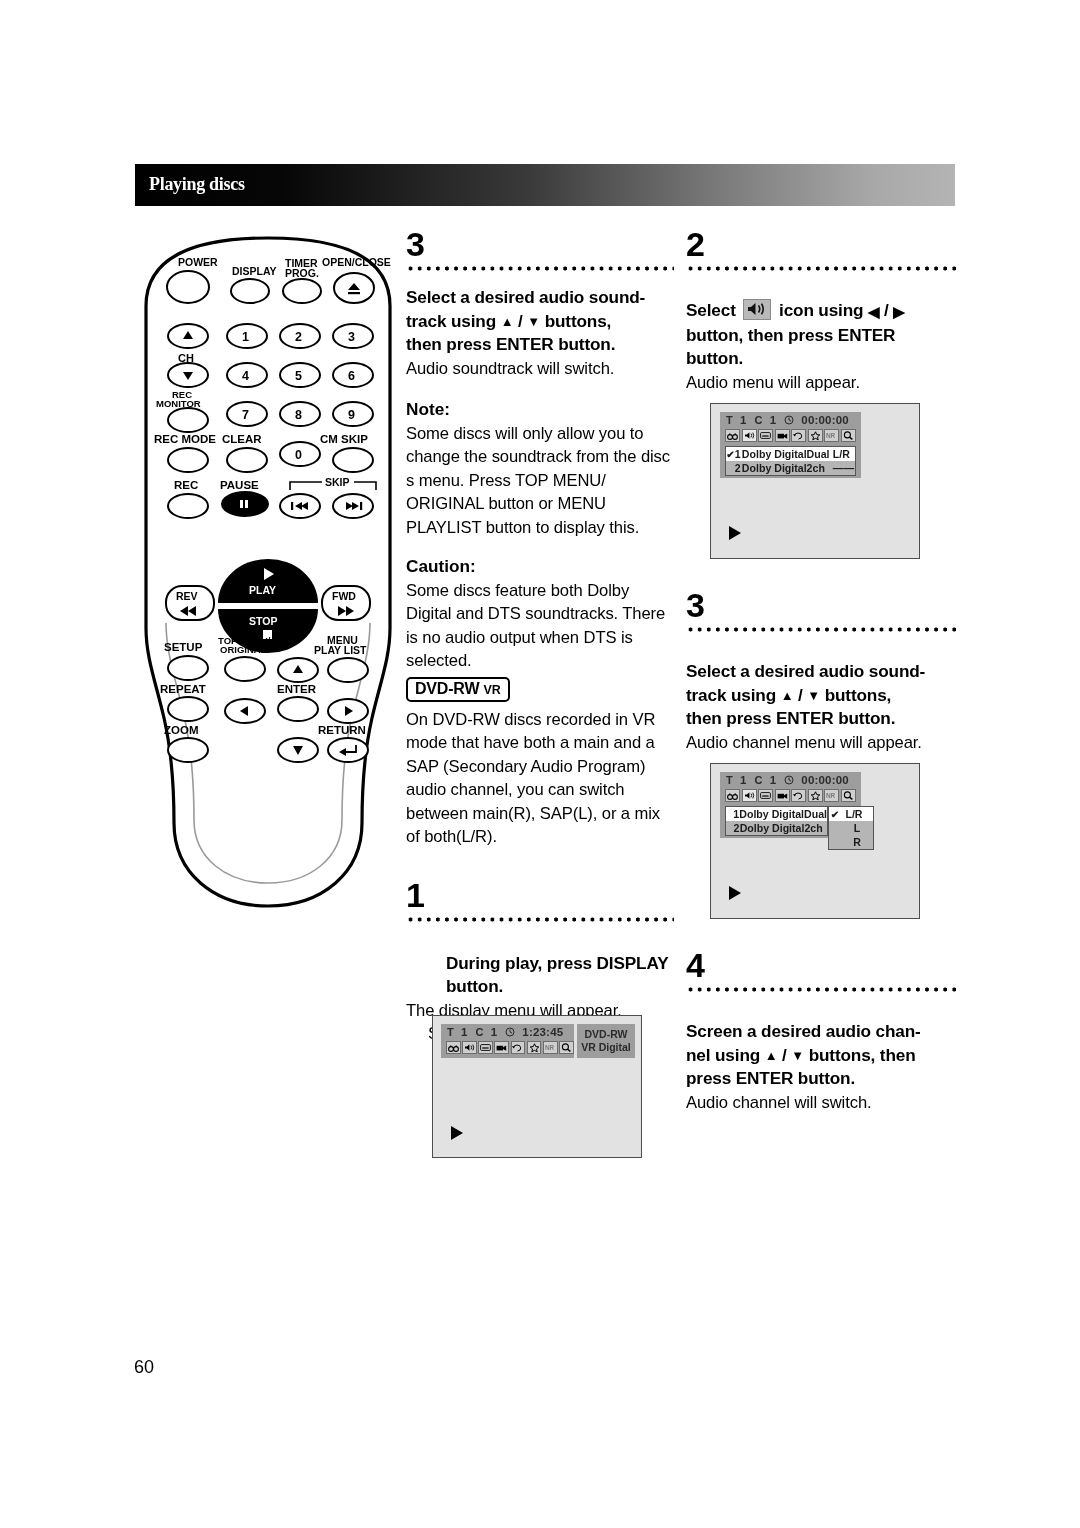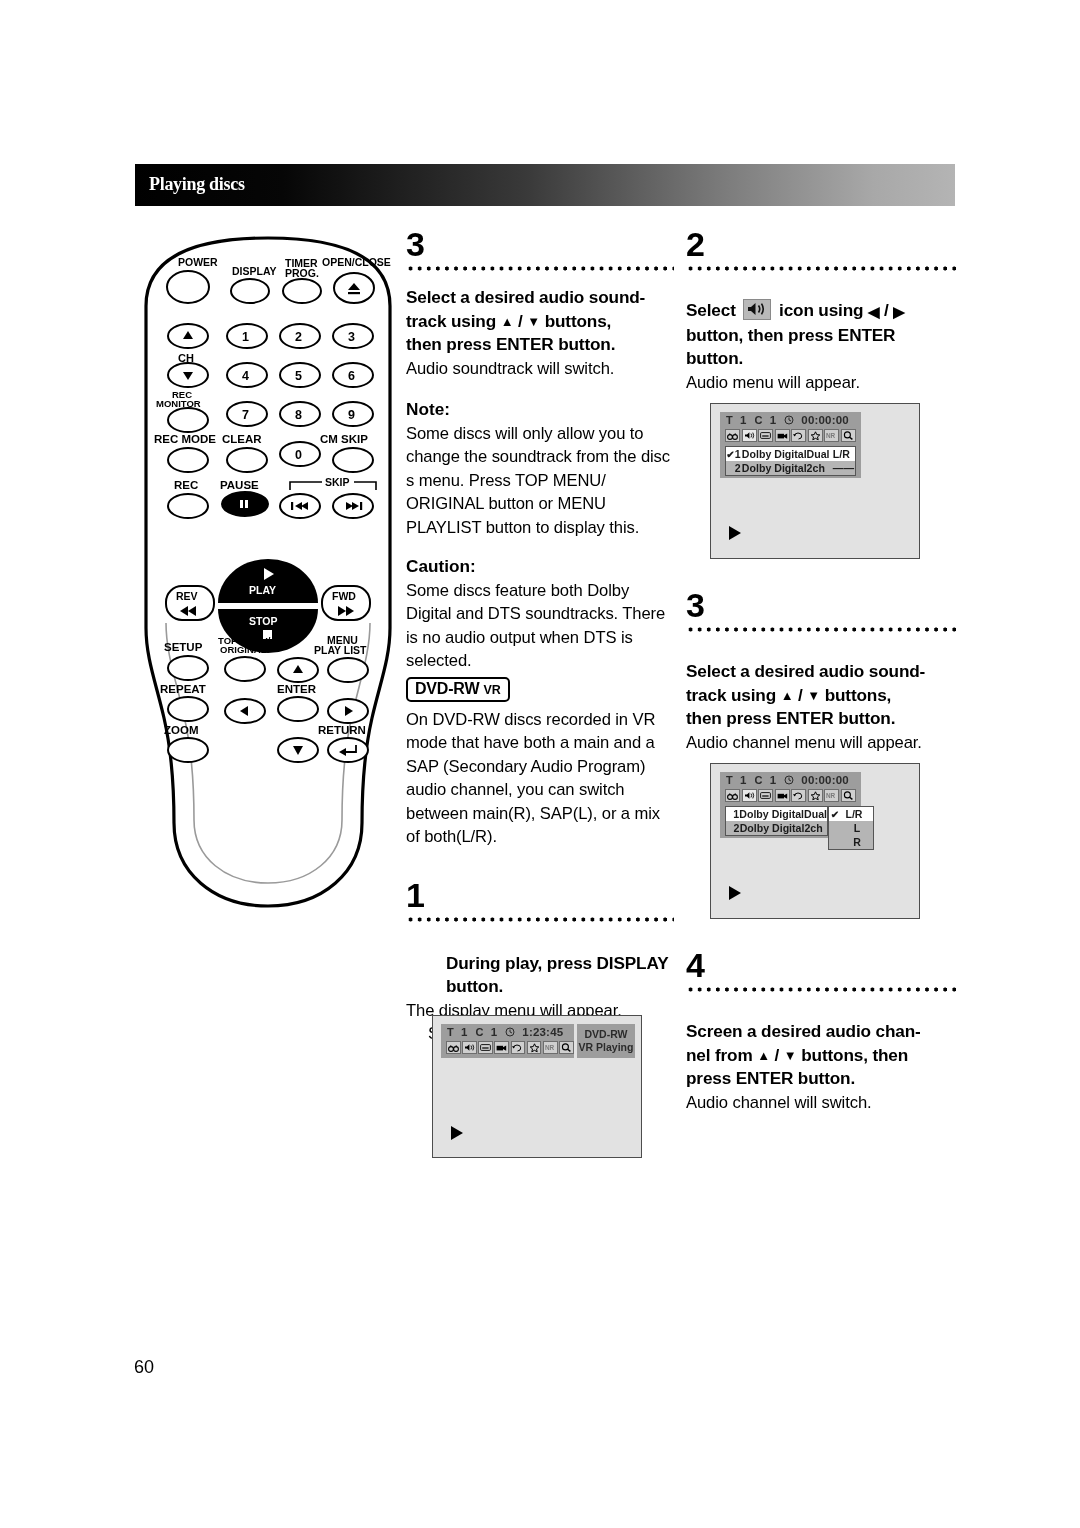--- a/index.html
+++ b/index.html
@@ -461,21 +461,21 @@
         <span class="ic">
             <svg width="11" height="9" viewBox="0 0 11 9">
               <circle cx="4.4" cy="3.9" r="3" fill="none" stroke="#000" stroke-width="1.1"></circle>
               <path d="M6.6 6.2 L9.4 8.4" stroke="#000" stroke-width="1.4"></path>
             </svg>
           </span>
       </div>
     </div>
     <div class="disc-badge" style="left:144px; top:8px; width:58px; height:34px;">
       <span>DVD-RW</span>
-      <span>VR Playing</span>
+      <span>VR Digital</span>
     </div>
     <div class="play-arrow" style="left:18px; top:110px;"></div>
   </div>
 </div>
 
 <div class="col" id="col-right">
 
   <div>
     <div class="step-num">2</div>
     <div class="dotrule"></div>
@@ -682,20 +682,20 @@
       </div>
     </div>
     <div class="play-arrow" style="left:18px; top:122px;"></div>
   </div>
 
   <div style="margin-top:30px;">
     <div class="step-num">4</div>
     <div class="dotrule"></div>
     <div class="step-head" style="margin-top:26px;">
       <span>Screen a desired audio chan-</span><br>
-      <span>nel from </span><span class="tri">▲</span><span> / </span><span class="tri">▼</span><span> buttons, then</span><br>
+      <span>nel using </span><span class="tri">▲</span><span> / </span><span class="tri">▼</span><span> buttons, then</span><br>
       <span>press ENTER button.</span>
     </div>
     <div class="step-body">Audio channel will switch.</div>
   </div>
 </div>
 
 <div id="page-number">60</div>
 
 </body></html>

